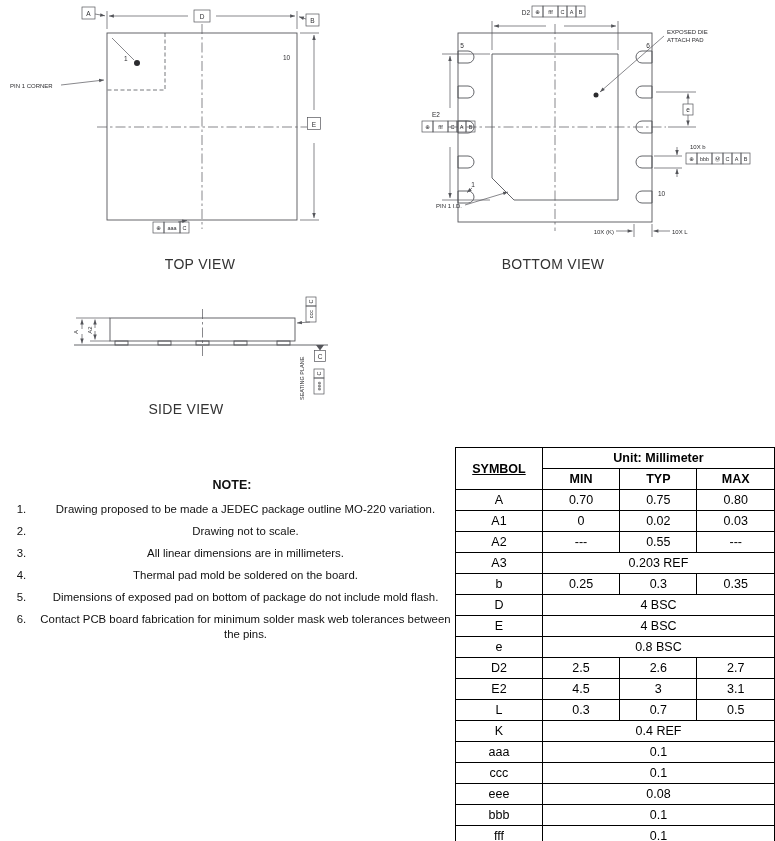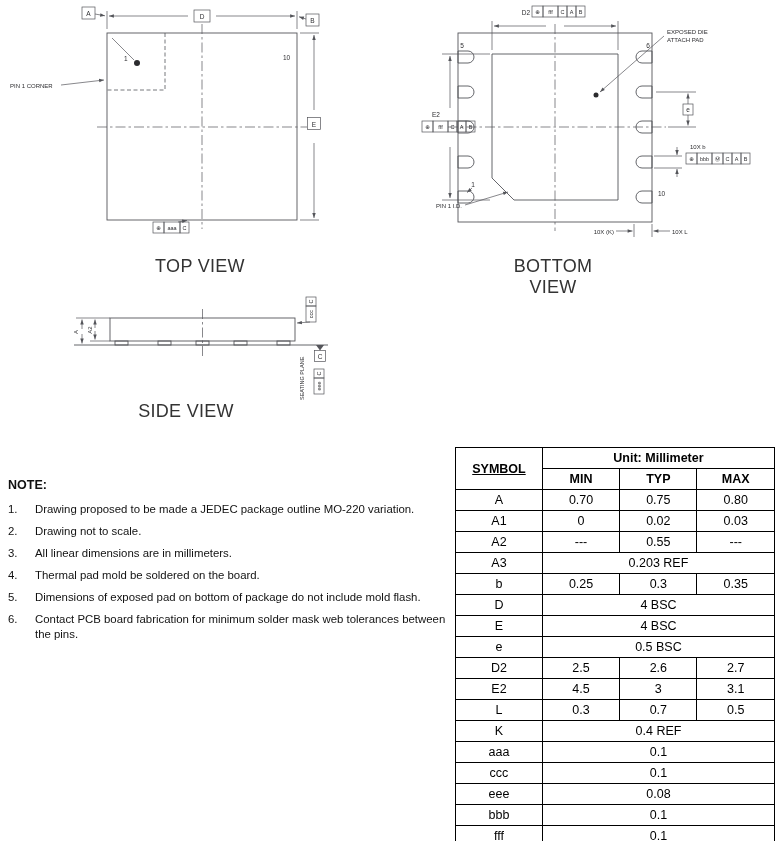--- a/index.html
+++ b/index.html
@@ -9,24 +9,24 @@
   }
   .drawing { position:absolute; }
   .ln  { fill:none; stroke:#54555a; stroke-width:0.9; }
   .thin{ stroke-width:0.7; }
   .cl  { fill:none; stroke:#54555a; stroke-width:0.7; stroke-dasharray:10 3 2.5 3; }
   .dsh { fill:none; stroke:#54555a; stroke-width:0.8; stroke-dasharray:4 2.5; }
   svg text { font-family:"Liberation Sans", sans-serif; font-size:6.5px; fill:#2d2d30; stroke:none; }
   svg text.t55 { font-size:5.5px; }
   svg text.t6  { font-size:6px; }
   .view-title {
-    position:absolute; font-size:18px; color:#333; letter-spacing:0.3px;
+    position:absolute; font-size:14px; color:#333; letter-spacing:0.3px;
     text-align:center;
   }
-  .notes { position:absolute; left:8px; top:478px; width:448px; color:#111; }
+  .notes { position:absolute; left:8px; top:478px; width:448px; color:#111;text-align:center; }
   .notes-heading { font-size:12.5px; font-weight:bold; margin:0 0 10px 0; }
   .note-item { display:flex; font-size:11.4px; line-height:1.32; margin-bottom:7px; }
   .note-num { width:27px; flex:none; }
   .note-text { flex:1; }
   table.dim-table { position:absolute; left:455px; top:447px; border-collapse:collapse; background:#fff; }
   .dim-table th, .dim-table td {
     border:1px solid #000; font-size:12.5px; text-align:center;
     padding:1.5px 4px; height:17px; color:#000;
   }
   .dim-table th { font-weight:bold; }
@@ -358,21 +358,21 @@
     <tr>
       <td>D</td>
       <td colspan="3">4 BSC</td>
     </tr>
     <tr>
       <td>E</td>
       <td colspan="3">4 BSC</td>
     </tr>
     <tr>
       <td>e</td>
-      <td colspan="3">0.5 BSC</td>
+      <td colspan="3">0.8 BSC</td>
     </tr>
     <tr>
       <td>D2</td>
       <td>2.5</td>
       <td>2.6</td>
       <td>2.7</td>
     </tr>
     <tr>
       <td>E2</td>
       <td>4.5</td>

